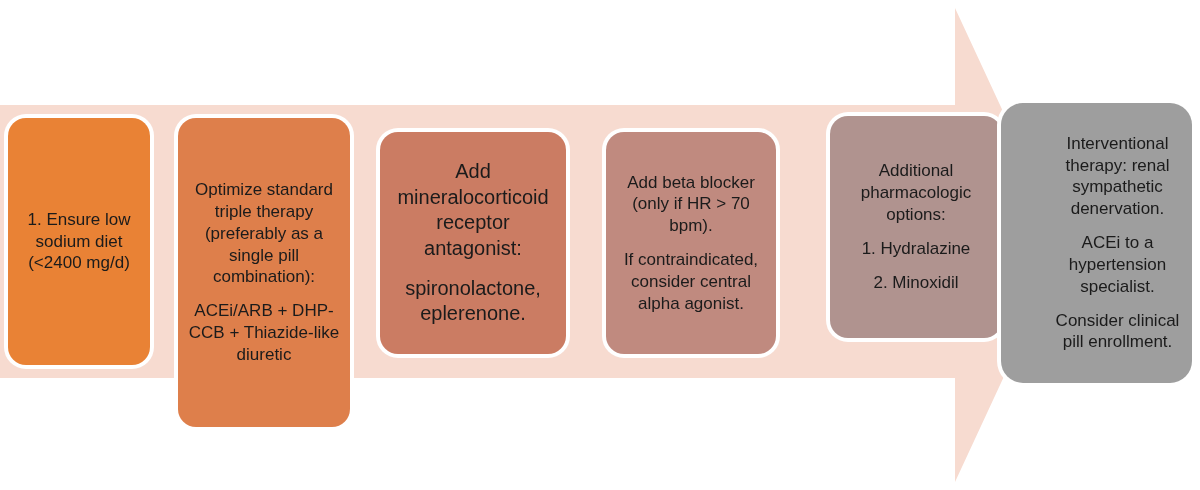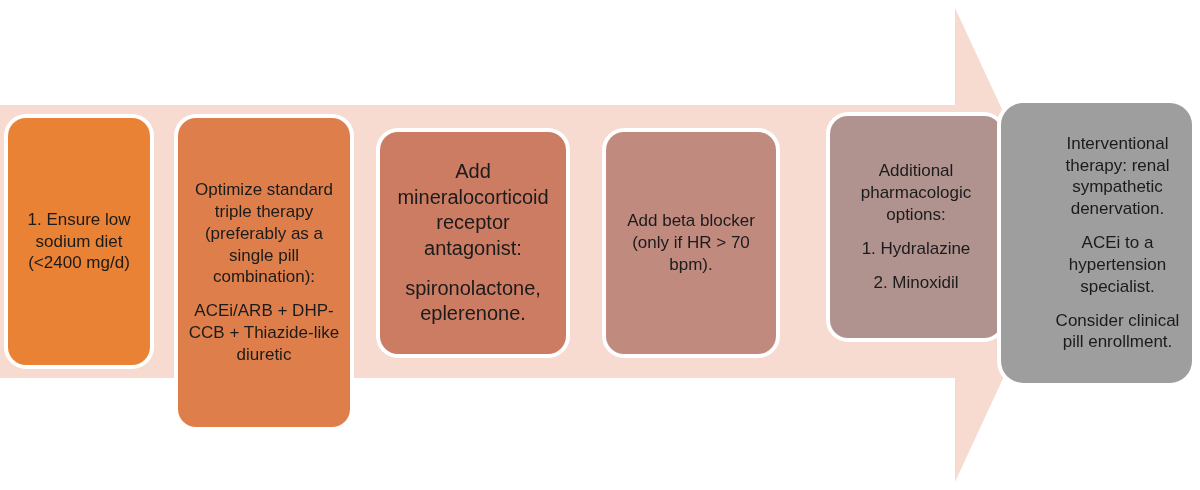--- a/index.html
+++ b/index.html
@@ -84,20 +84,21 @@
     <p class="step-para">ACEi/ARB + DHP-CCB + Thiazide-like diuretic</p>
   </div>
 
   <div class="step-box white-edge" id="step-3" style="background:#CB7C63">
     <p class="step-para">Add mineralocorticoid receptor antagonist:</p>
     <p class="step-para">spironolactone, eplerenone.</p>
   </div>
 
   <div class="step-box white-edge" id="step-4" style="background:#C08A7F">
     <p class="step-para">Add beta blocker (only if HR &gt; 70 bpm).</p>
+    <p class="step-para">If contraindicated, consider central alpha agonist.</p>
   </div>
 
   <div class="step-box white-edge" id="step-5" style="background:#B0938F">
     <p class="step-para">Additional pharmacologic options:</p>
     <p class="step-para">1. Hydralazine</p>
     <p class="step-para">2. Minoxidil</p>
   </div>
 
   <div class="step-box white-edge" id="step-6" style="background:#9E9E9E">
     <p class="step-para">Interventional therapy: renal sympathetic denervation.</p>

